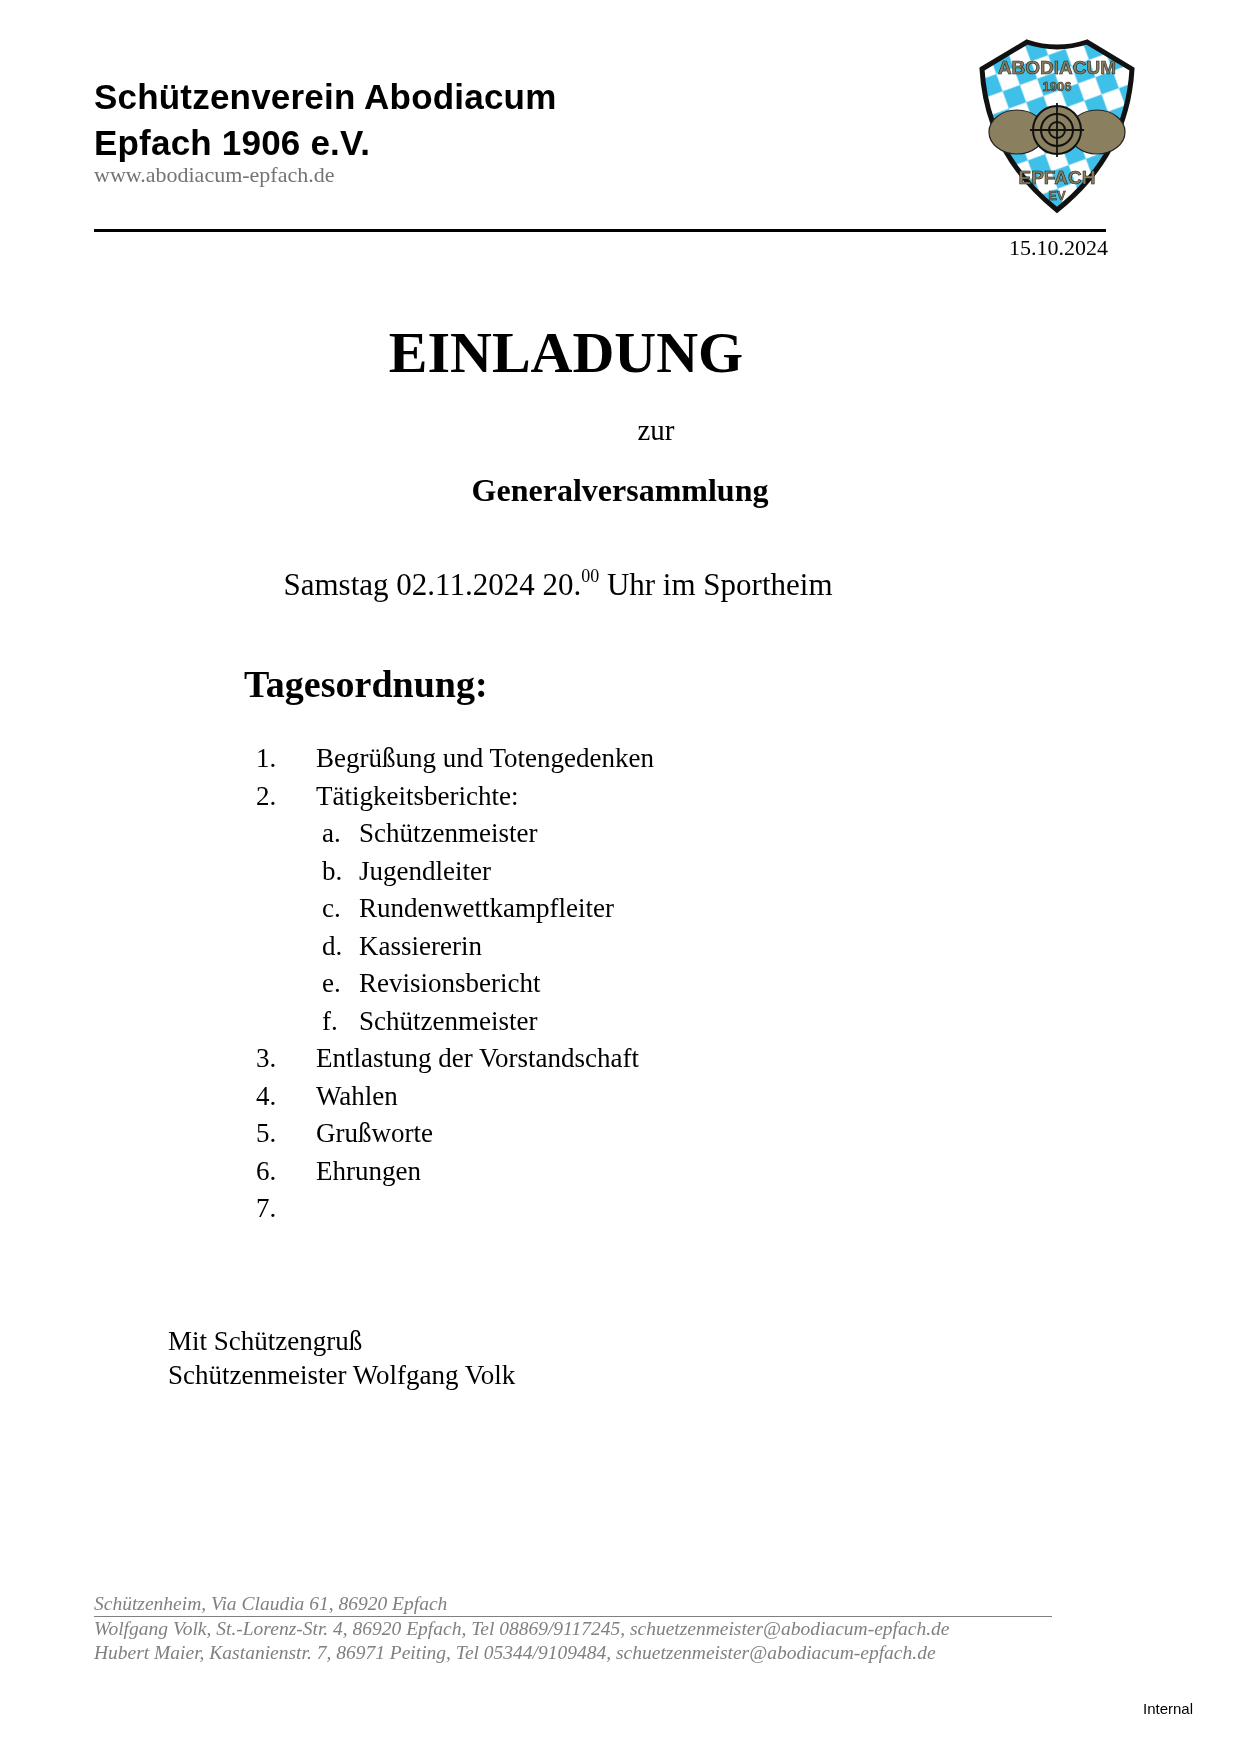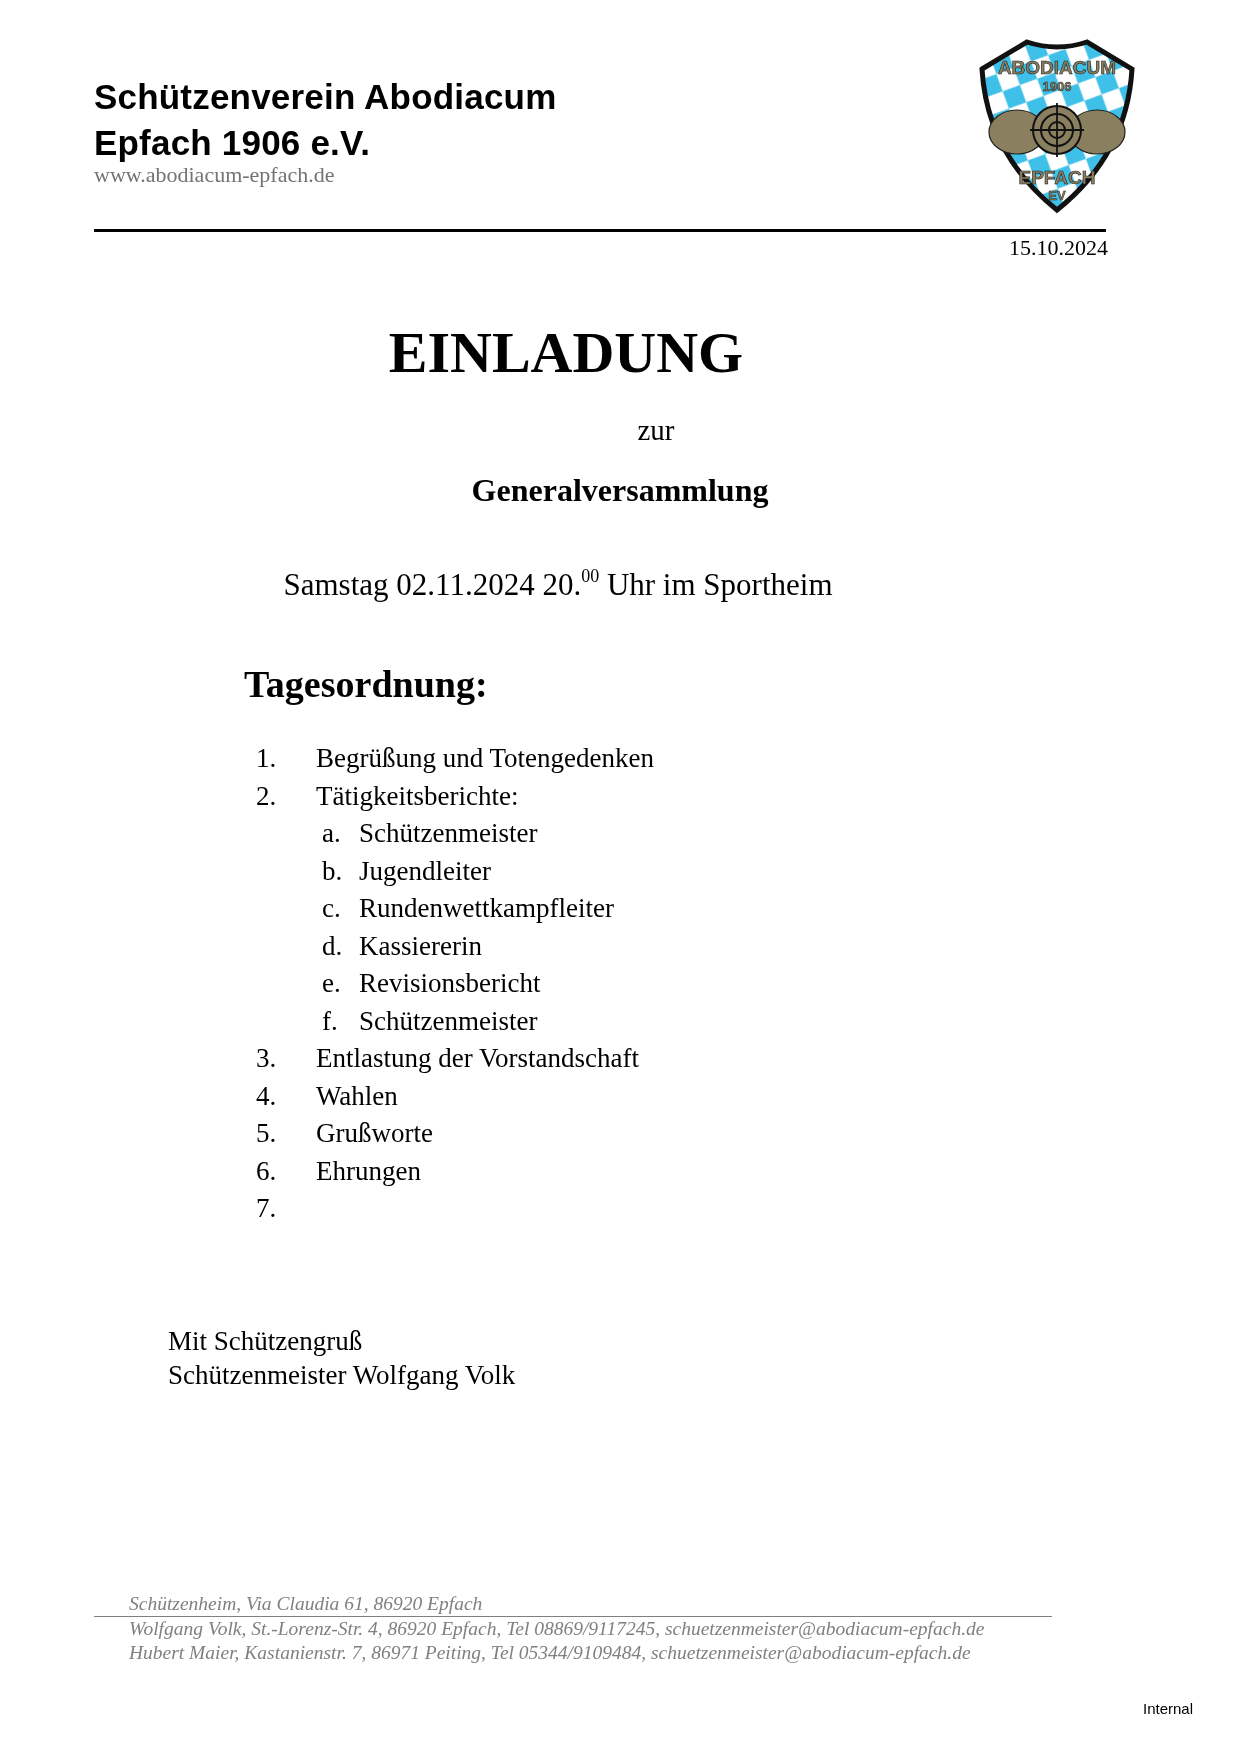--- a/index.html
+++ b/index.html
@@ -18,21 +18,21 @@
   .gv { left: 0; width: 1240px; text-align: center; top: 472px; font-size: 32px; font-weight: bold; }
   .when { left: 0; width: 1116px; text-align: center; top: 566px; font-size: 31px; }
   .when sup { font-size: 18px; vertical-align: 13px; }
   .agenda-title { left: 244px; top: 662px; font-size: 38px; font-weight: bold; }
   .agenda { left: 256px; top: 740px; font-size: 27px; line-height: 37.5px; }
   .row { display: flex; height: 37.5px; }
   .num { width: 60px; }
   .sub { padding-left: 66px; }
   .sub .num { width: 37px; }
   .closing { left: 168px; top: 1324px; font-size: 27px; line-height: 34px; }
-  .footer { left: 94px; top: 1592px; font-size: 19.5px; font-style: italic; color: #808080; line-height: 24.5px; margin-left: 35px; }
+  .footer { left: 94px; top: 1592px; font-size: 19.5px; font-style: italic; color: #808080; line-height: 24.5px; }
   .footer-rule { left: 94px; top: 1616px; width: 958px; height: 1px; background: #808080; }
   .internal { left: 1143px; top: 1700px; font-family: "Liberation Sans", sans-serif; font-size: 15px; }
 </style>
 </head>
 <body>
 
 <div class="abs org-name">
   <div>Schützenverein Abodiacum</div>
   <div>Epfach 1906 e.V.</div>
 </div>

